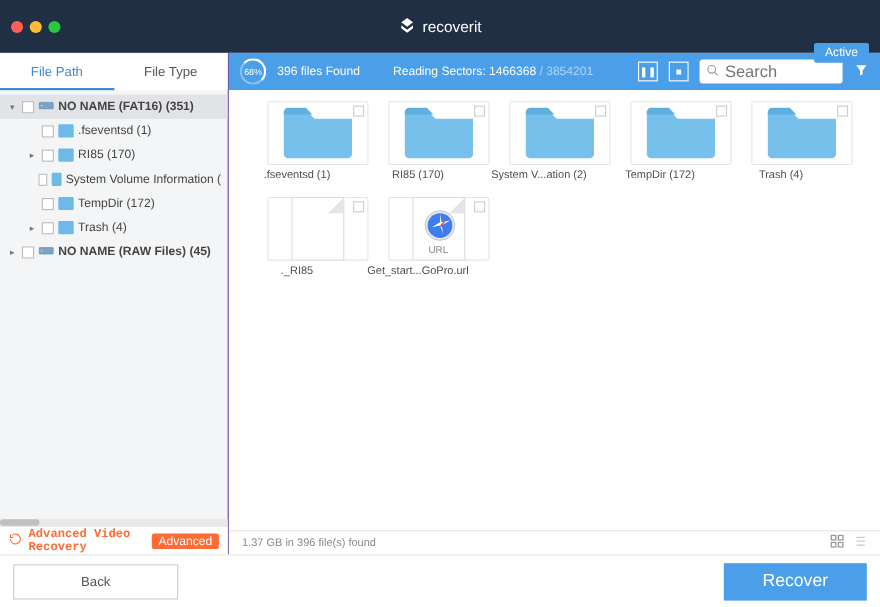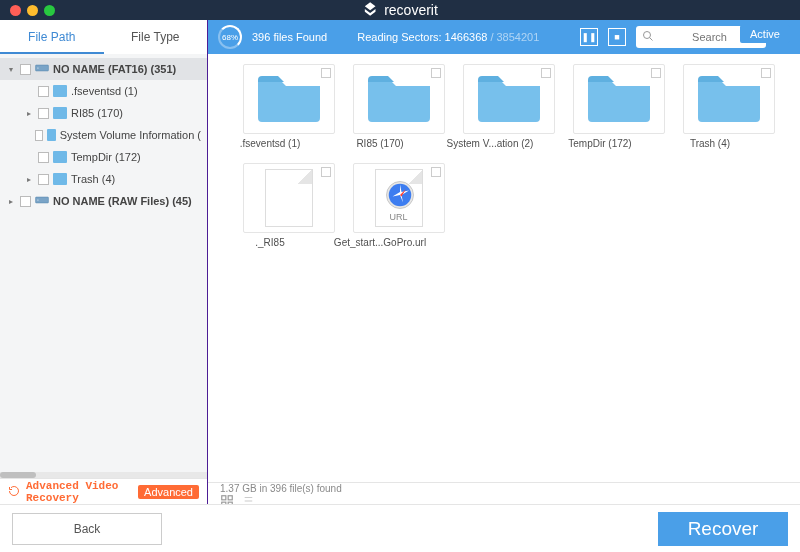--- a/index.html
+++ b/index.html
@@ -1,20 +1,20 @@
 <!DOCTYPE html>
 <html><head>
 <meta charset="utf-8">
 <style>
 * { box-sizing: border-box; margin: 0; padding: 0; font-family: -apple-system, "Helvetica Neue", Arial, sans-serif; }
 body { width: 800px; height: 552px; background: #f5f5f5; overflow: hidden; }
 .window { width: 800px; height: 552px; background: #fff; display: flex; flex-direction: column; border-radius: 4px; box-shadow: 0 1px 3px rgba(0,0,0,0.2); }
 
 
-.titlebar { height: 20px; background: #202f44; display: flex; align-items: center; position: relative; padding: 0 10px; }
+.titlebar { height: 48px; background: #202f44; display: flex; align-items: center; position: relative; padding: 0 10px; }
 .traffic-lights { display: flex; gap: 6px; }
 .tl { width: 11px; height: 11px; border-radius: 50%; }
 .tl.red { background: #ff5f57; }
 .tl.yellow { background: #febc2e; }
 .tl.green { background: #28c840; }
 .brand { position: absolute; left: 50%; transform: translateX(-50%); display: flex; align-items: center; gap: 6px; color: #fff; font-size: 14px; }
 .brand svg { width: 16px; height: 16px; }
 .active-badge { margin-left: auto; background: #4a9fe8; color: #fff; padding: 3px 10px; font-size: 11px; border-radius: 2px; margin-top: 48px; }
 
 
@@ -45,45 +45,45 @@
 .adv-recovery svg { width: 12px; height: 12px; }
 
 
 .toolbar { height: 34px; background: #4a9fe8; color: #fff; display: flex; align-items: center; padding: 0 10px; gap: 10px; font-size: 11px; }
 .progress-ring { width: 24px; height: 24px; border: 2px solid rgba(255,255,255,0.35); border-top-color: #fff; border-right-color: #fff; border-radius: 50%; display: flex; align-items: center; justify-content: center; font-size: 8px; }
 .sectors { margin-left: 20px; display: flex; align-items: center; gap: 3px; }
 .sectors .faded { opacity: 0.55; }
 .tb-spacer { flex: 1; }
 .tb-btn { width: 18px; height: 18px; border: 1px solid #fff; display: flex; align-items: center; justify-content: center; font-size: 9px; cursor: pointer; }
 .search { background: #fff; height: 22px; width: 130px; border-radius: 3px; display: flex; align-items: center; padding: 0 6px; gap: 5px; }
-.search input { border: none; outline: none; width: 100%; font-size: 11px; text-align: center; }
+.search input { border: none; outline: none; width: 100%; font-size: 15px; }
 .filter-icon svg { width: 14px; height: 14px; color: #fff; }
 
 
 .grid { flex: 1; padding: 10px 14px; display: flex; flex-wrap: wrap; gap: 14px; align-content: flex-start; overflow-y: auto; background: #fff; }
 .item { width: 96px; display: flex; flex-direction: column; align-items: center; position: relative; cursor: pointer; }
-.item .thumb { width: 92px; height: 70px; border: 1px solid #e5e5e5; border-radius: 2px; display: flex; align-items: center; justify-content: center; position: relative; margin-left: 37px; }
+.item .thumb { width: 92px; height: 58px; border: 1px solid #e5e5e5; border-radius: 2px; display: flex; align-items: center; justify-content: center; position: relative; margin-left: 37px; }
 .item .check { position: absolute; top: 3px; right: 3px; width: 10px; height: 10px; border: 1px solid #ccc; background: #fff; }
 .item .label { font-size: 10px; color: #4f4f4f; margin-top: 4px; text-align: center; width: 100%; white-space: nowrap; overflow: hidden; text-overflow: ellipsis; }
 .folder-thumb svg { width: 66px; height: 50px; }
 .file-thumb { width: 48px; height: 58px; background: #fff; border: 1px solid #ddd; position: relative; }
 .file-fold { position: absolute; top: 0; right: 0; width: 14px; height: 14px; background: linear-gradient(135deg, #fff 50%, #e5e5e5 50%); }
 .url-text { position: absolute; bottom: 4px; left: 0; right: 0; text-align: center; font-size: 9px; color: #888; }
 .safari svg { width: 30px; height: 30px; position: absolute; top: 10px; left: 9px; }
 
 
-.statusbar { height: 22px; border-top: 1px solid #e5e5e5; display: flex; align-items: flex-start; padding: 0 12px; font-size: 10px; color: #8a8a8a; background: #fff; flex-direction: column; }
+.statusbar { height: 22px; border-top: 1px solid #e5e5e5; display: flex; align-items: center; padding: 0 12px; font-size: 10px; color: #8a8a8a; background: #fff; }
 .statusbar .sp { flex: 1; }
 .view-toggle { display: flex; gap: 6px; }
 .view-toggle div { cursor: pointer; }
 
 
 .footer { height: 48px; border-top: 1px solid #e5e5e5; display: flex; align-items: center; padding: 0 12px; background: #fff; }
 .btn-back { width: 150px; height: 32px; border: 1px solid #ccc; background: #fff; font-size: 12px; color: #555; cursor: pointer; }
-.btn-recover { margin-left: auto; width: 130px; height: 34px; background: #4a9fe8; color: #fff; border: none; font-size: 19px; cursor: pointer; }
+.btn-recover { margin-left: auto; width: 130px; height: 34px; background: #4a9fe8; color: #fff; border: none; font-size: 16px; cursor: pointer; }
 </style>
 </head>
 <body>
 
 <div class="window">
 
   <div class="titlebar">
     <div class="traffic-lights">
       <div class="tl red"></div>
       <div class="tl yellow"></div>

